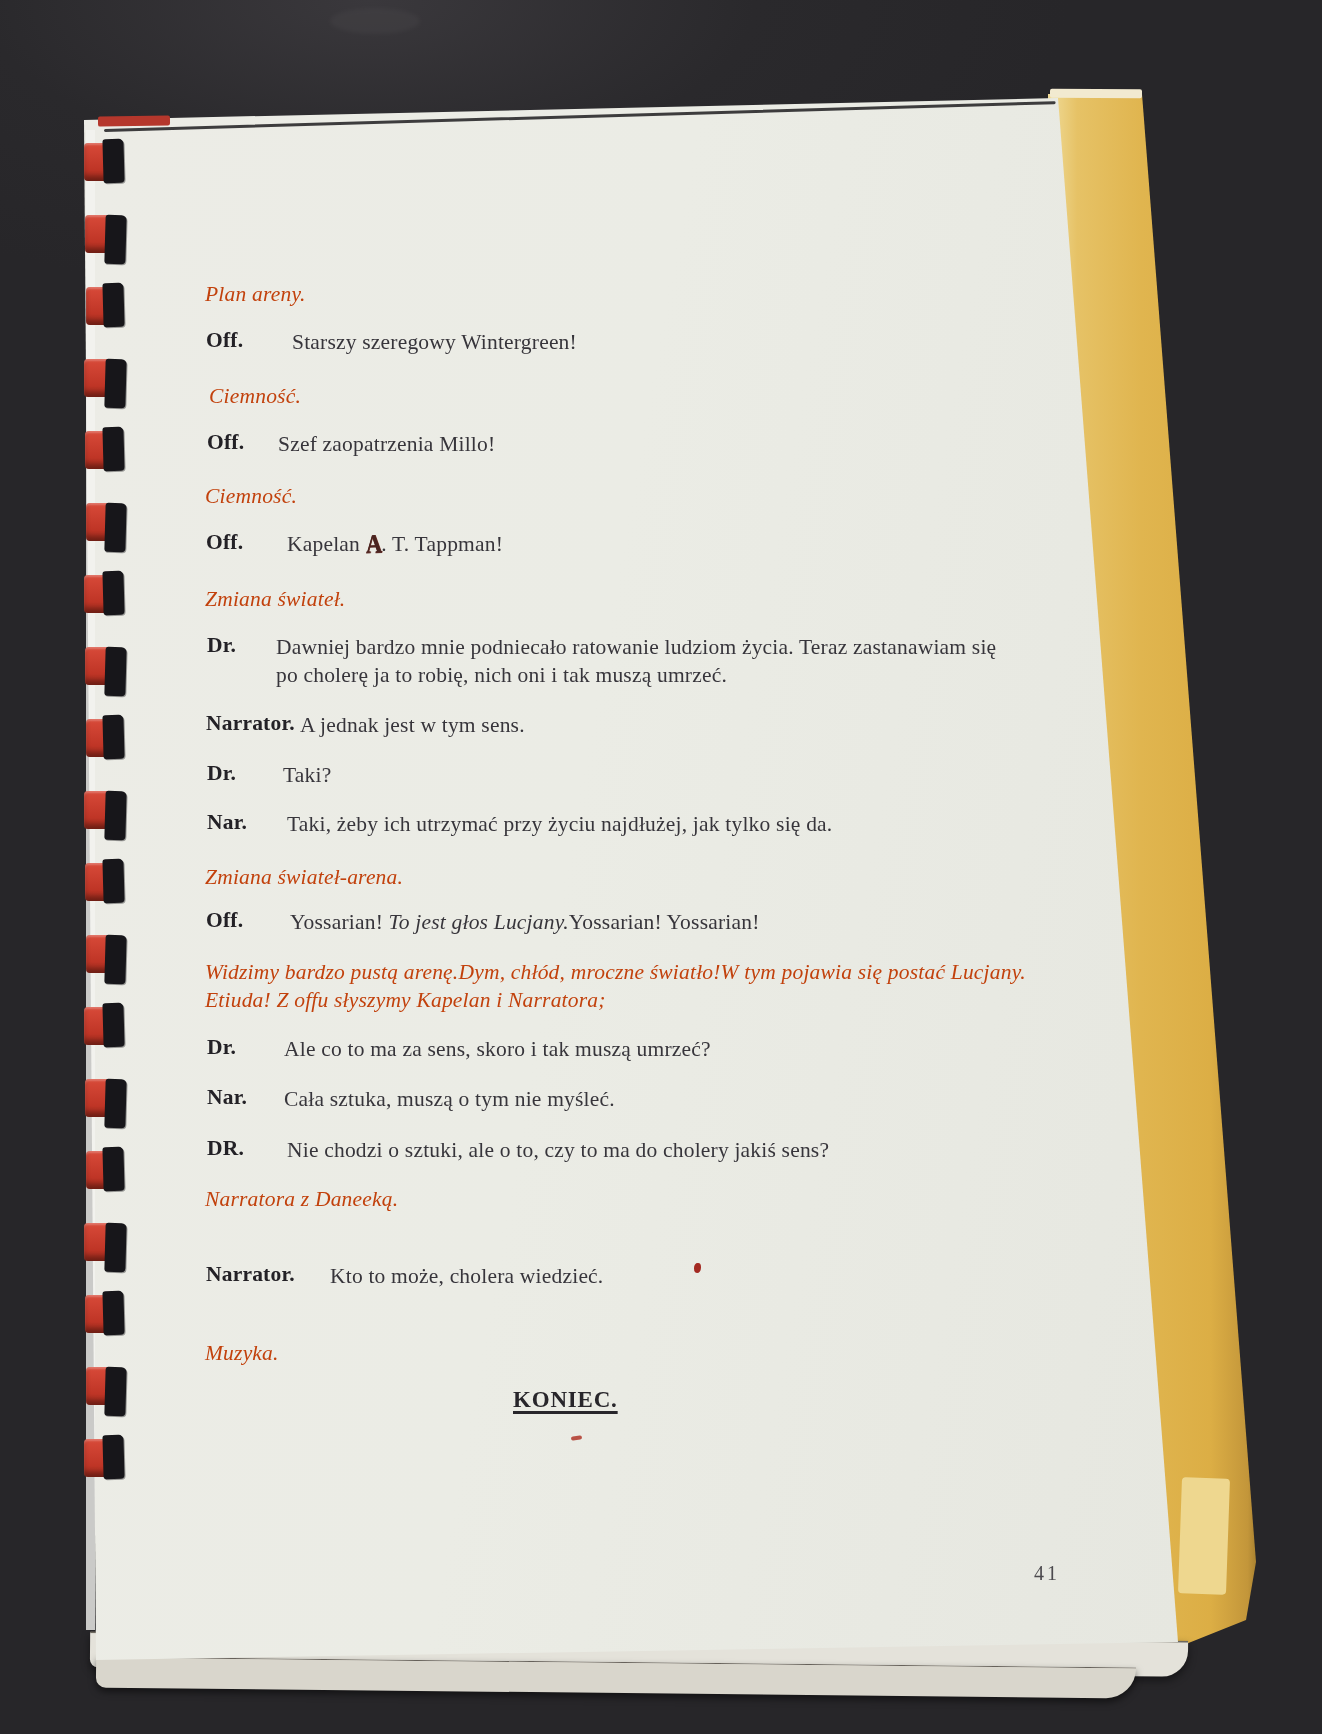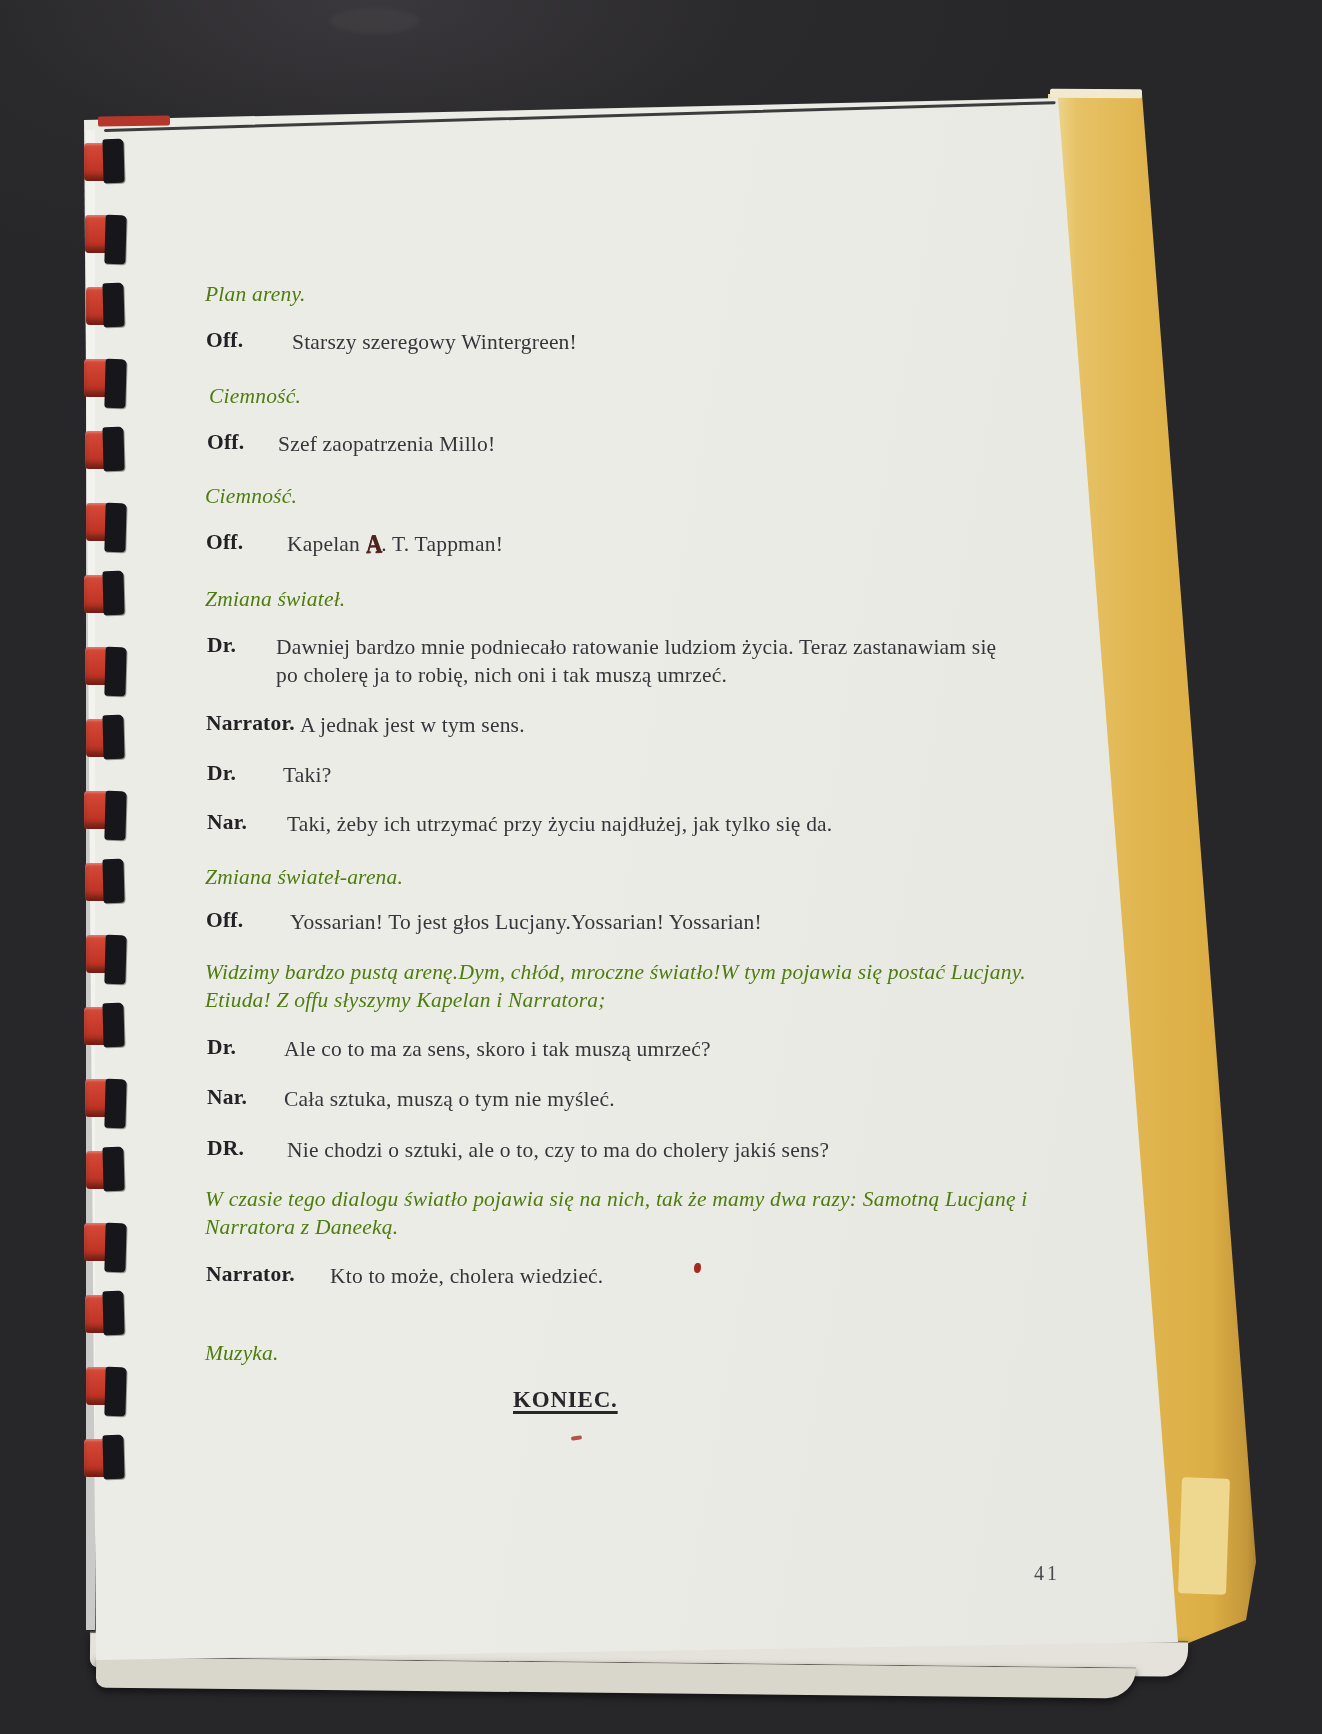--- a/index.html
+++ b/index.html
@@ -42,25 +42,25 @@
   .stamp{position:absolute;width:21px;border-radius:3px 5px 4px 3px;
          background:#17161a;box-shadow:1px 1px 0 rgba(23,22,26,.4);}
   .top-red-strip{left:98px;top:116px;width:72px;height:10px;background:#b5372c;transform:rotate(-1deg);border-radius:2px;}
 
   
   .textlayer{left:0;top:0;width:1322px;height:1734px;color:#35333a;font-size:21.5px;}
   .line{position:absolute;left:0;width:100%;}
   .line .label{position:absolute;font-weight:bold;color:#232126;letter-spacing:.2px;}
   .line .text{position:absolute;letter-spacing:.2px;}
   .tline{line-height:28px;white-space:pre;}
-  .direction .text{font-style:italic;color:#4d7c0f;}
+  .direction .text{font-style:italic;color:#c2410c;}
   .cue .text{color:#37353b;}
   .heading .text{font-weight:bold;font-size:23px;letter-spacing:.8px;color:#28262b;
                  text-decoration:underline;text-decoration-thickness:2.5px;text-underline-offset:4px;}
-  .italic{}
+  .italic{font-style:italic;}
   .overwrite{display:inline-block;color:#4a2420;font-weight:700;transform:rotate(-2deg) scale(1.05,1.22);
              text-shadow:.6px 0 #7a3a30, 0 .5px #5c2a26;}
 
   .page-number{position:absolute;left:1034px;top:1562px;font-size:20px;letter-spacing:3px;color:#4c4a4e;}
 
   
   .speck1{left:694px;top:1263px;width:7px;height:10px;background:#a32a22;border-radius:50% 40% 55% 45%;}
   .speck2{left:571px;top:1436px;width:11px;height:4px;background:#b0372a;border-radius:2px;transform:rotate(-8deg);opacity:.85;}
   .smudge{left:330px;top:8px;width:90px;height:26px;background:#4a484b;opacity:.35;border-radius:50%;filter:blur(2px);}
 </style>
@@ -215,21 +215,20 @@
       </span>
     </div>
     <div class="line cue" style="top: 1136px;">
       <span class="label" style="left: 207px;">DR.</span>
       <span class="text" style="left: 287px;">
         <div class="tline"><span>Nie chodzi o sztuki, ale o to, czy to ma do cholery jakiś sens?</span></div>
       </span>
     </div>
     <div class="line direction" style="top: 1185px;">
       <span class="text" style="left: 205px;">
-        <div class="tline"><span>W czasie tego dialogu światło pojawia się na nich, tak że mamy dwa razy: Samotną Lucjanę i</span></div>
         <div class="tline"><span>Narratora z Daneeką.</span></div>
       </span>
     </div>
     <div class="line cue" style="top: 1262px;">
       <span class="label" style="left: 206px;">Narrator.</span>
       <span class="text" style="left: 330px;">
         <div class="tline"><span>Kto to może, cholera wiedzieć.</span></div>
       </span>
     </div>
     <div class="line direction" style="top: 1339px;">

